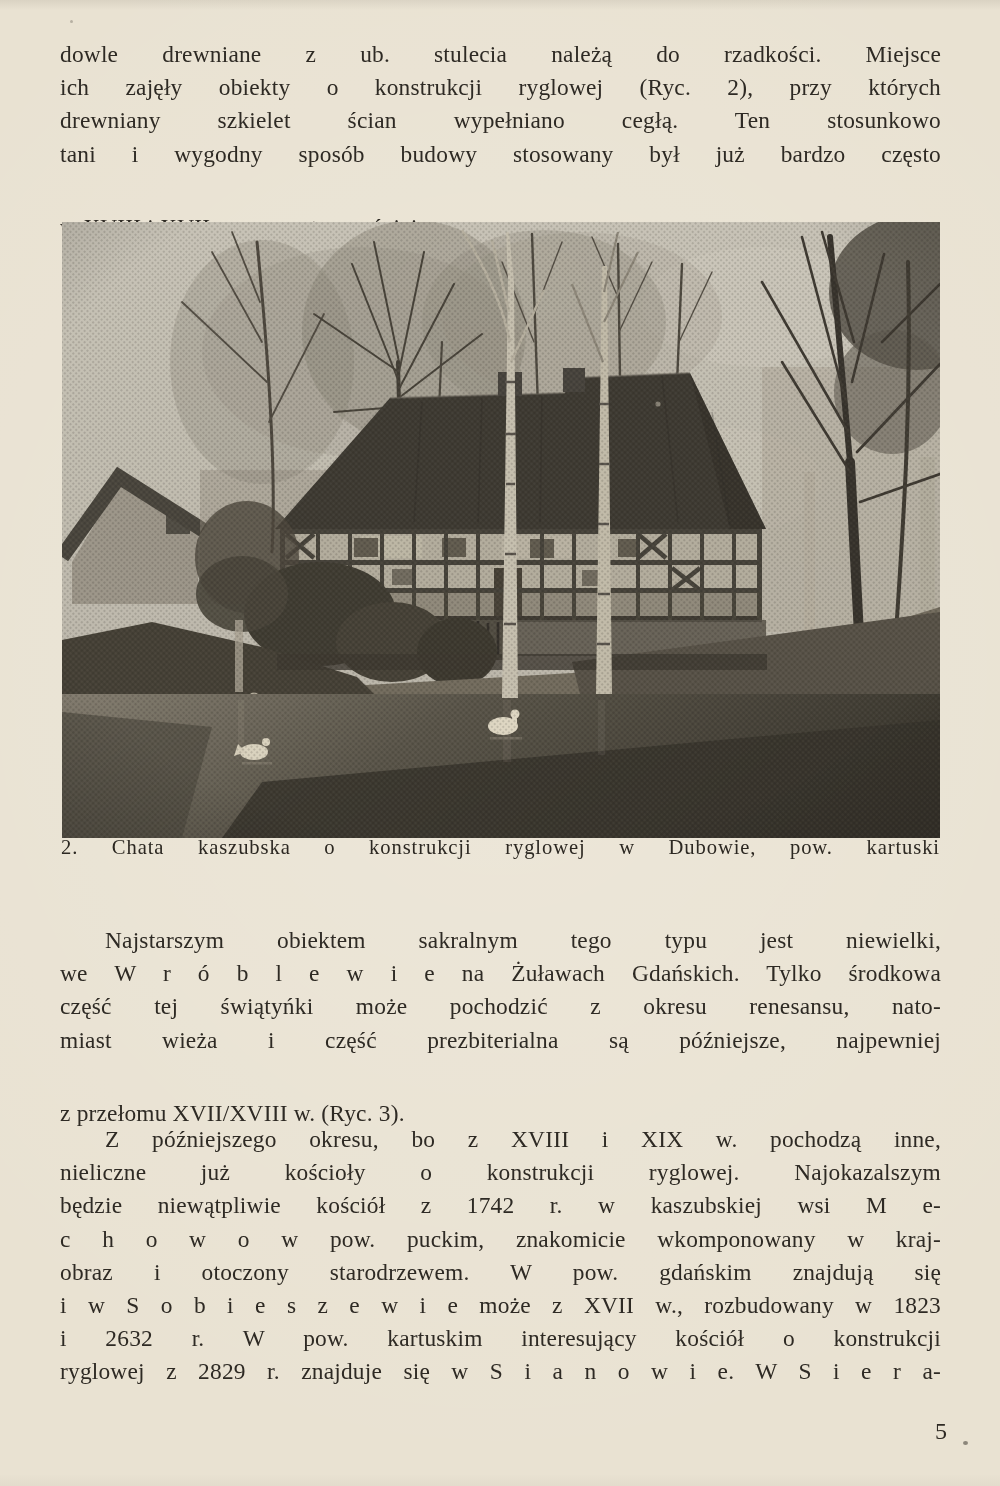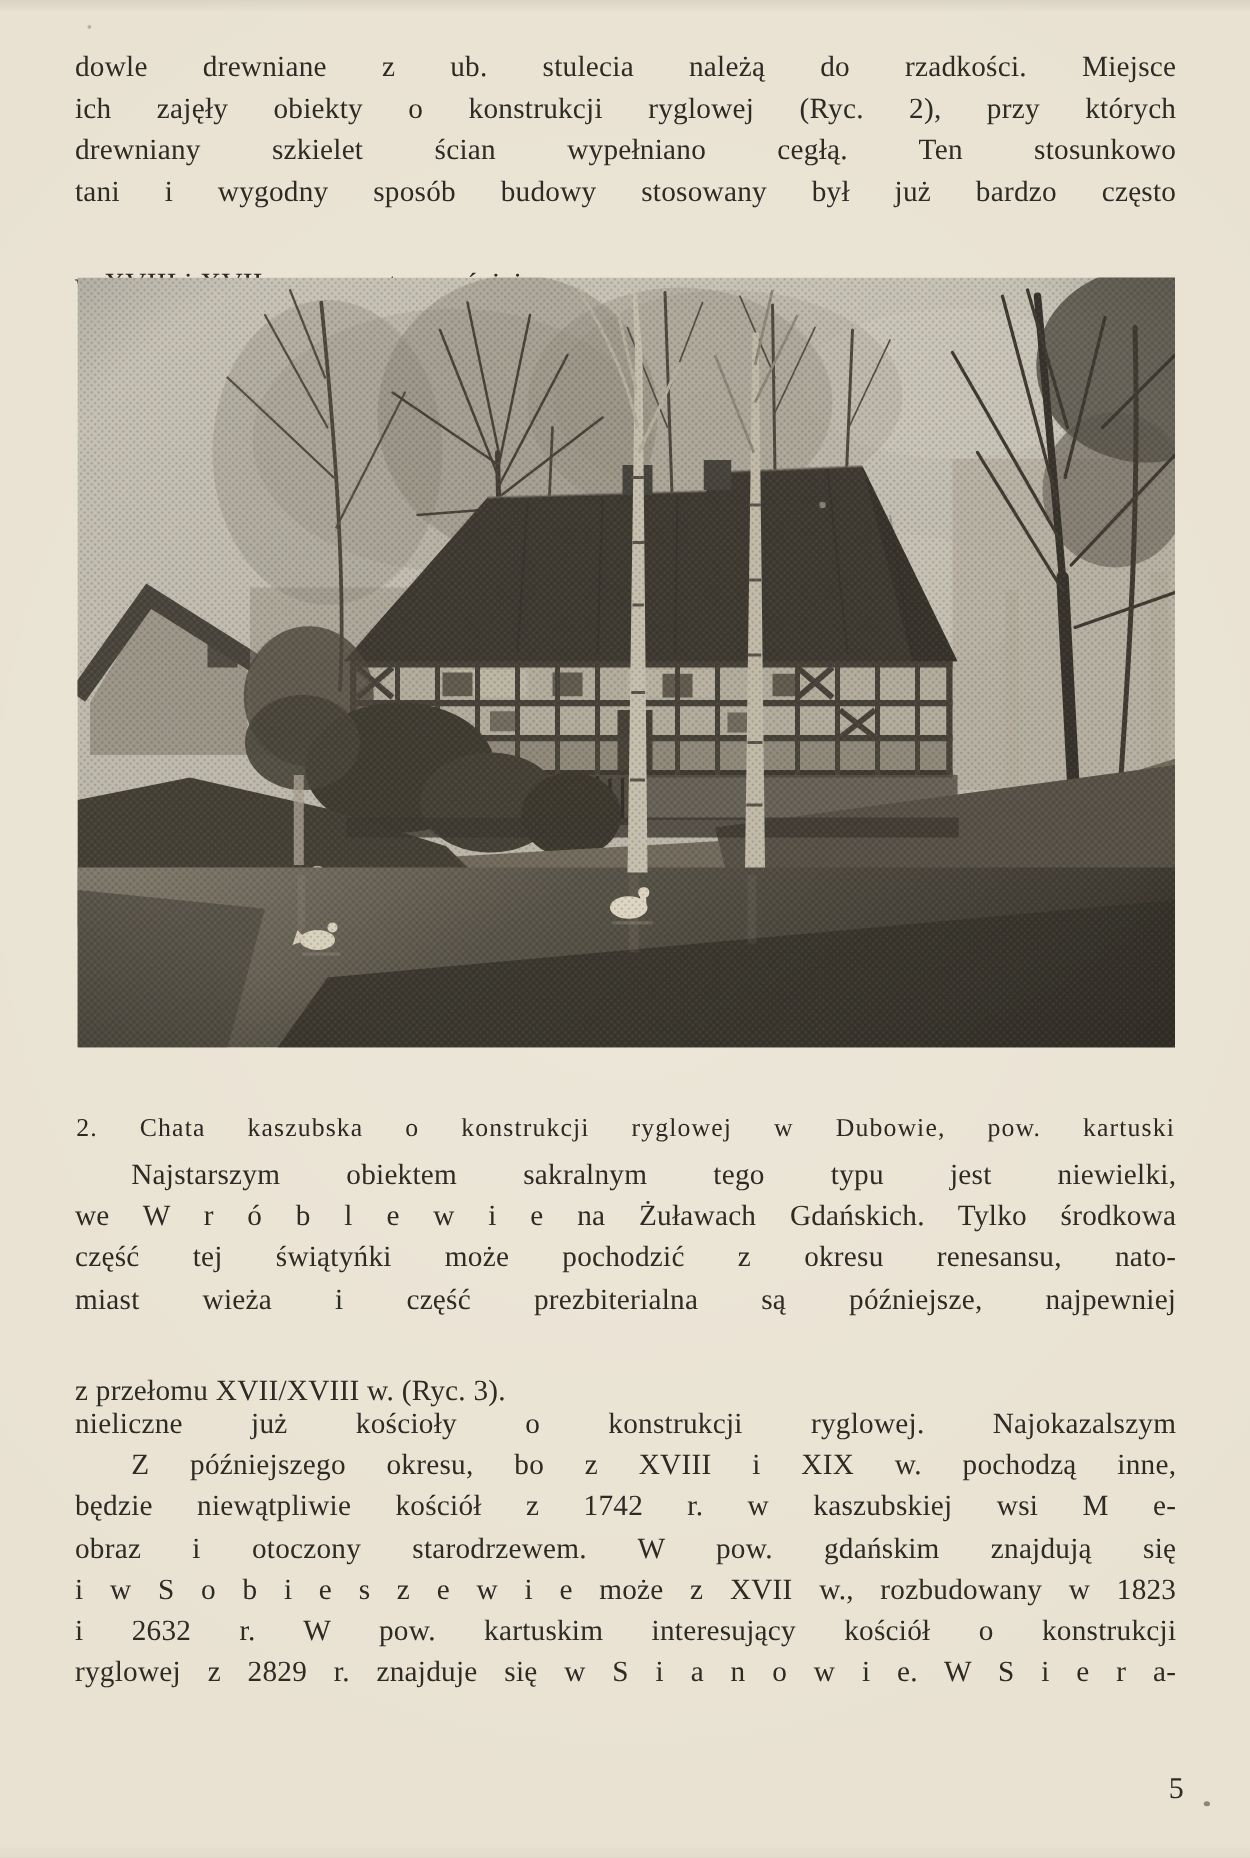--- a/index.html
+++ b/index.html
@@ -20,21 +20,21 @@
   .line{
     line-height:33.2px;font-size:23.4px;letter-spacing:0.2px;
     text-align:justify;text-align-last:justify;white-space:normal;
     overflow:hidden;max-height:33.2px;
   }
   .line.last{text-align-last:left;margin-top:40px;}
   .line.indent{text-indent:45px;}
   .photo{position:absolute;left:62px;top:222px;width:878px;height:616px;margin:0;padding:0;}
   .photo svg{display:block;width:100%;height:100%;}
   .caption{
-    position:absolute;left:61px;top:888px;width:879px;
+    position:absolute;left:61px;top:832px;width:879px;
     font-size:20.6px;line-height:30px;letter-spacing:0.9px;
     text-align:justify;text-align-last:justify;color:#2c2822;
   }
   .pagenum{position:absolute;top:1418px;right:53px;font-size:24px;color:#2e2a24;}
   .speck{position:absolute;border-radius:50%;background:#6b675c;}
   .speck.s1{width:5px;height:4px;right:32px;top:1441px;opacity:.75;}
   .speck.s2{width:3px;height:3px;left:70px;top:20px;opacity:.4;}
 </style>
 </head>
 <body>
@@ -257,23 +257,24 @@
 
   <div class="para p2">
     <div class="line indent">Najstarszym obiektem sakralnym tego typu jest niewielki,</div>
     <div class="line">we W r ó b l e w i e na Żuławach Gdańskich. Tylko środkowa</div>
     <div class="line">część tej świątyńki może pochodzić z okresu renesansu, nato-</div>
     <div class="line">miast wieża i część prezbiterialna są późniejsze, najpewniej</div>
     <div class="line last">z przełomu XVII/XVIII w. (Ryc. 3).</div>
   </div>
 
   <div class="para p3">
+    <div class="line indent">Z późniejszego okresu, bo z XVIII i XIX w. pochodzą inne,</div>
     <div class="line">nieliczne już kościoły o konstrukcji ryglowej. Najokazalszym</div>
-    <div class="line indent">Z późniejszego okresu, bo z XVIII i XIX w. pochodzą inne,</div>
     <div class="line">będzie niewątpliwie kościół z 1742 r. w kaszubskiej wsi M e-</div>
+    <div class="line">c h o w o w pow. puckim, znakomicie wkomponowany w kraj-</div>
     <div class="line">obraz i otoczony starodrzewem. W pow. gdańskim znajdują się</div>
     <div class="line">i w S o b i e s z e w i e może z XVII w., rozbudowany w 1823</div>
     <div class="line">i 2632 r. W pow. kartuskim interesujący kościół o konstrukcji</div>
     <div class="line">ryglowej z 2829 r. znajduje się w S i a n o w i e. W S i e r a-</div>
   </div>
 
   <div class="pagenum">5</div>
 
   <span class="speck s1"></span>
   <span class="speck s2"></span>

